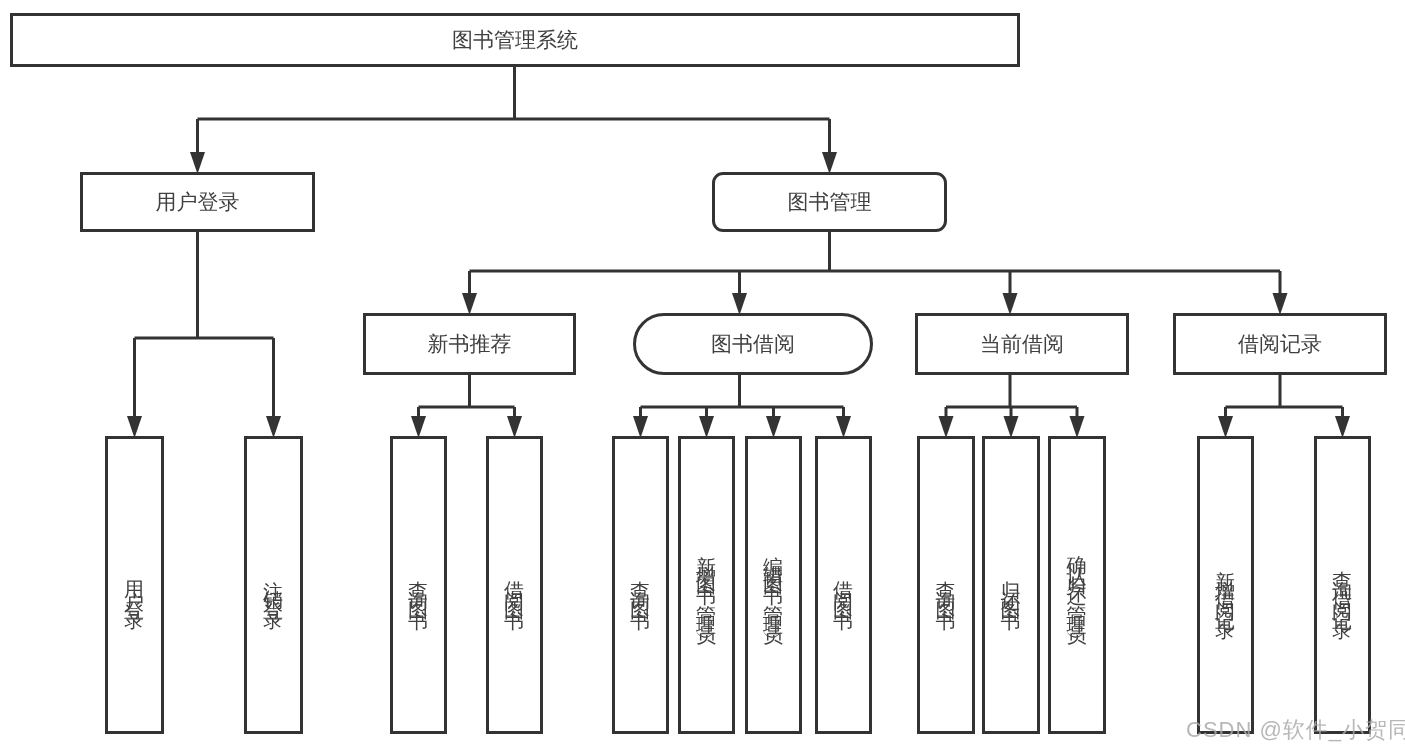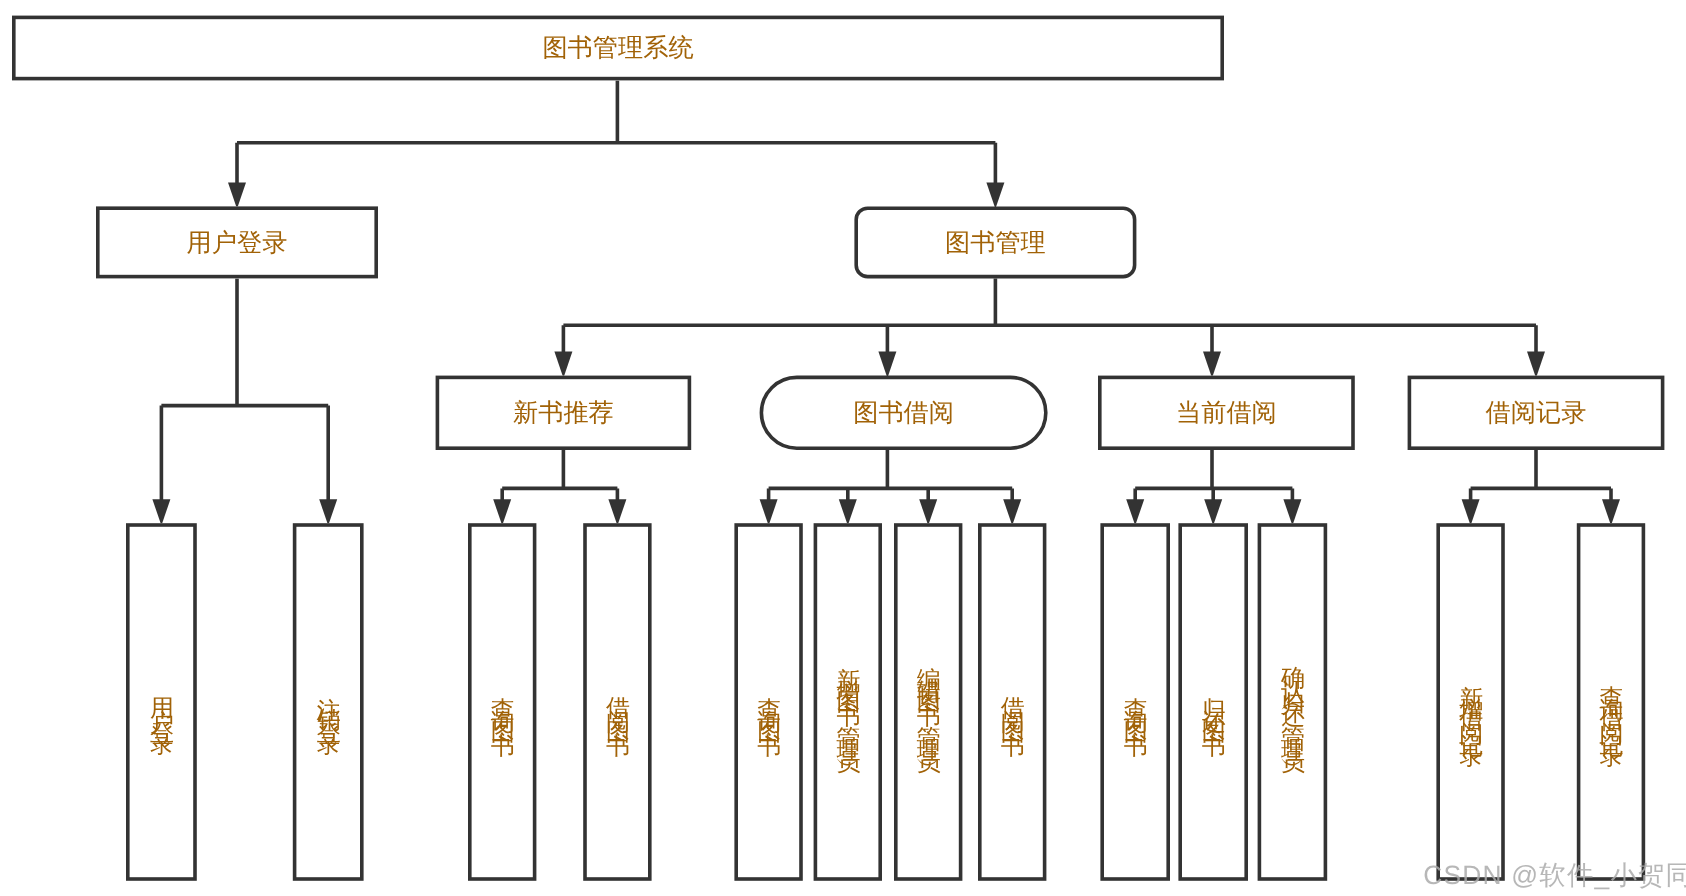--- a/index.html
+++ b/index.html
@@ -12,21 +12,21 @@
   }
   #connectors{position:absolute;left:0;top:0;z-index:1;}
   .node{
     position:absolute;
     box-sizing:border-box;
     border:3px solid #333333;
     background:#ffffff;
     display:flex;
     align-items:center;
     justify-content:center;
-    color:#a16207;
+    color:#404040;
     font-size:21px;
     z-index:2;
   }
   .vnode span{
     writing-mode:vertical-rl;
     letter-spacing:10px;
     font-size:20px;
     line-height:1;
   }
   

